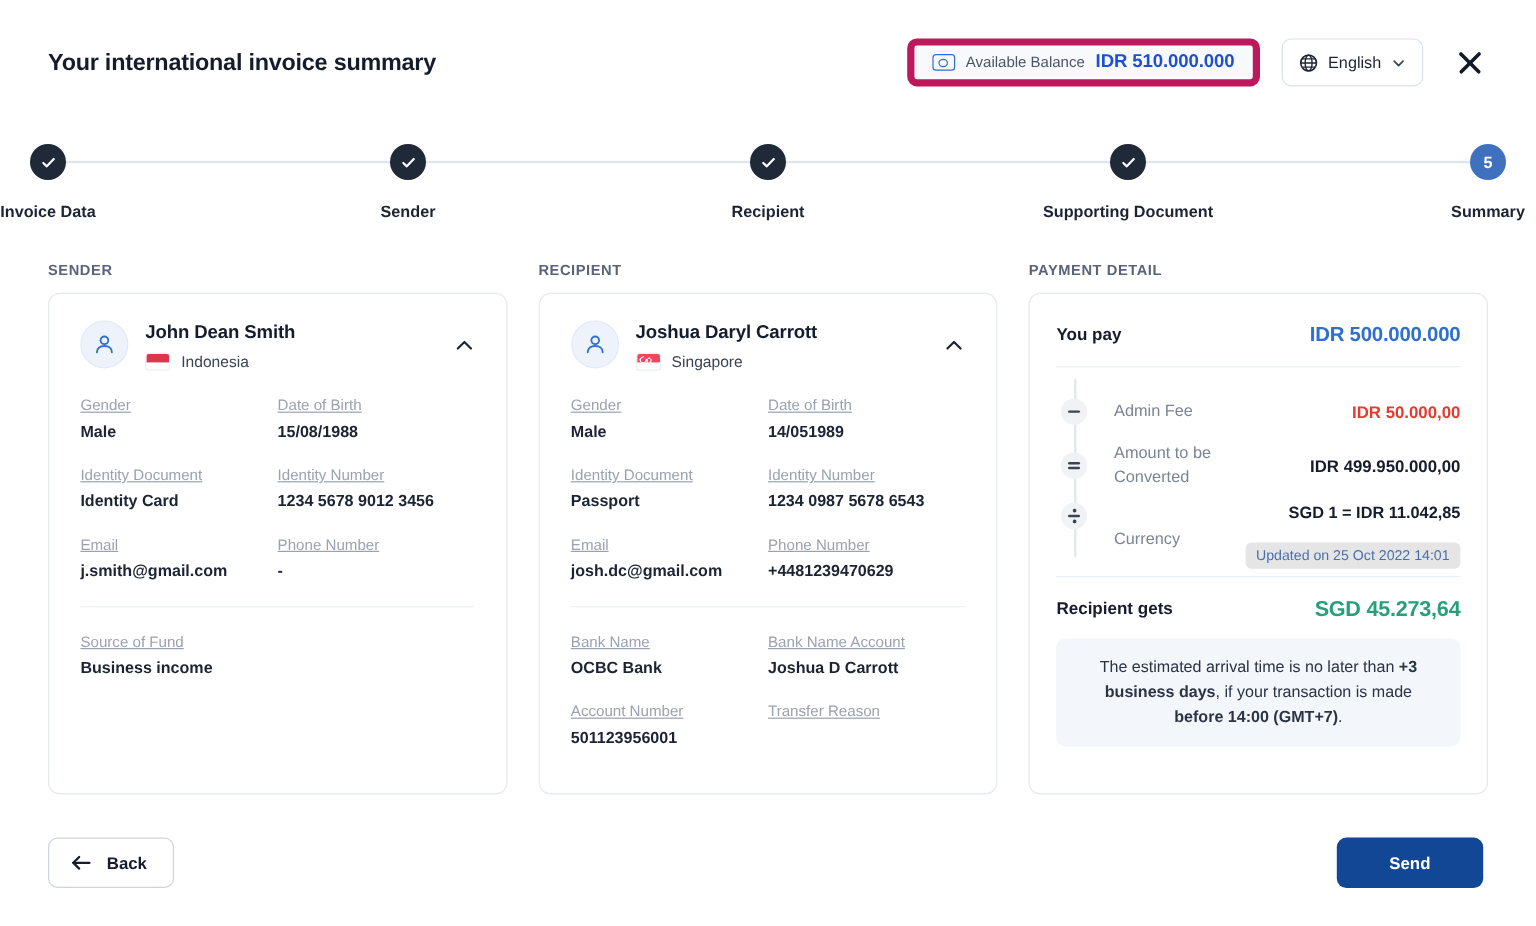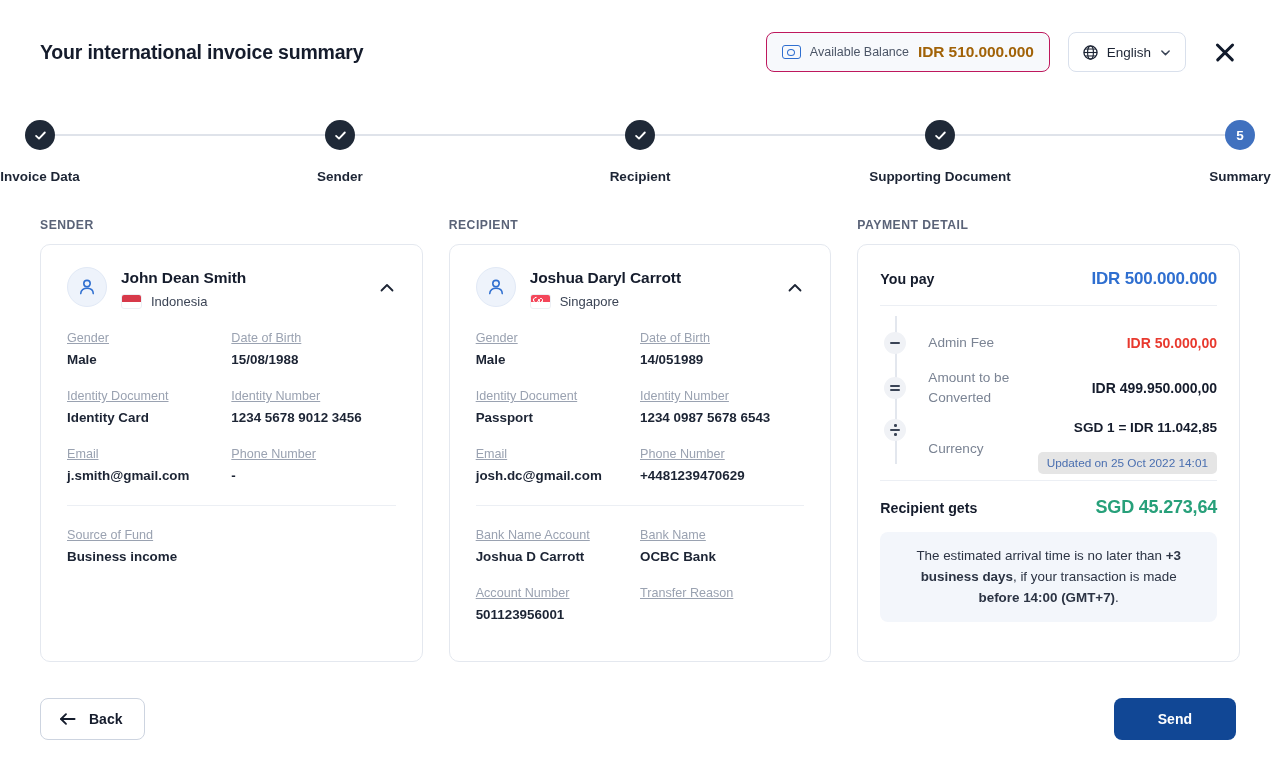--- a/index.html
+++ b/index.html
@@ -16,33 +16,33 @@
   .header {
     position: absolute; left: 0; top: 0; width: 1280px; height: 104px;
     display: flex; align-items: center; padding: 0 40px;
   }
   .page-title { font-size: 19.5px; font-weight: 700; letter-spacing: -0.2px; color: #151c2c; }
   .header-right { margin-left: auto; display: flex; align-items: center; gap: 18px; }
 
   .balance-chip {
     display: flex; align-items: center; gap: 9px;
     height: 40px; padding: 0 15px;
-    border: 1px solid #be185d; border-radius: 8px;
+    border: 6px solid #be185d; border-radius: 8px;
     background: #f7f9fc;
   }
   .balance-icon {
     width: 19px; height: 14px; border: 1.6px solid #2f6fd0; border-radius: 3px;
     position: relative; flex: none;
   }
   .balance-icon::after {
     content: ""; position: absolute; left: 4.2px; top: 2.8px;
     width: 6px; height: 5.2px; border: 1.4px solid #2f6fd0; border-radius: 50%;
   }
   .balance-label { font-size: 12.5px; color: #4b5566; }
-  .balance-value { font-size: 15.5px; font-weight: 700; color: #a16207; letter-spacing: -0.1px; }
+  .balance-value { font-size: 15.5px; font-weight: 700; color: #1d4ed8; letter-spacing: -0.1px; }
 
   .lang-select {
     display: flex; align-items: center; gap: 9px;
     height: 40px; padding: 0 14px;
     border: 1px solid #d9e0ec; border-radius: 8px; background: #fff;
     cursor: pointer;
   }
   .globe { width: 15px; height: 15px; flex: none; }
   .lang-label { font-size: 13.5px; color: #1c2434; }
   .chev-down { width: 11px; height: 11px; flex: none; }
@@ -387,26 +387,26 @@
           <div class="field">
             <div class="field-label">Phone Number</div>
             <div class="field-value">+4481239470629</div>
           </div>
         </div>
 
         <div class="divider"></div>
 
         <div class="detail-grid" style="margin-top:0">
           <div class="field">
+            <div class="field-label">Bank Name</div>
+            <div class="field-value">OCBC Bank</div>
+          </div>
+          <div class="field">
             <div class="field-label">Bank Name Account</div>
             <div class="field-value">Joshua D Carrott</div>
-          </div>
-          <div class="field">
-            <div class="field-label">Bank Name</div>
-            <div class="field-value">OCBC Bank</div>
           </div>
           <div class="field">
             <div class="field-label">Account Number</div>
             <div class="field-value">501123956001</div>
           </div>
           <div class="field">
             <div class="field-label">Transfer Reason</div>
           </div>
         </div>
 

